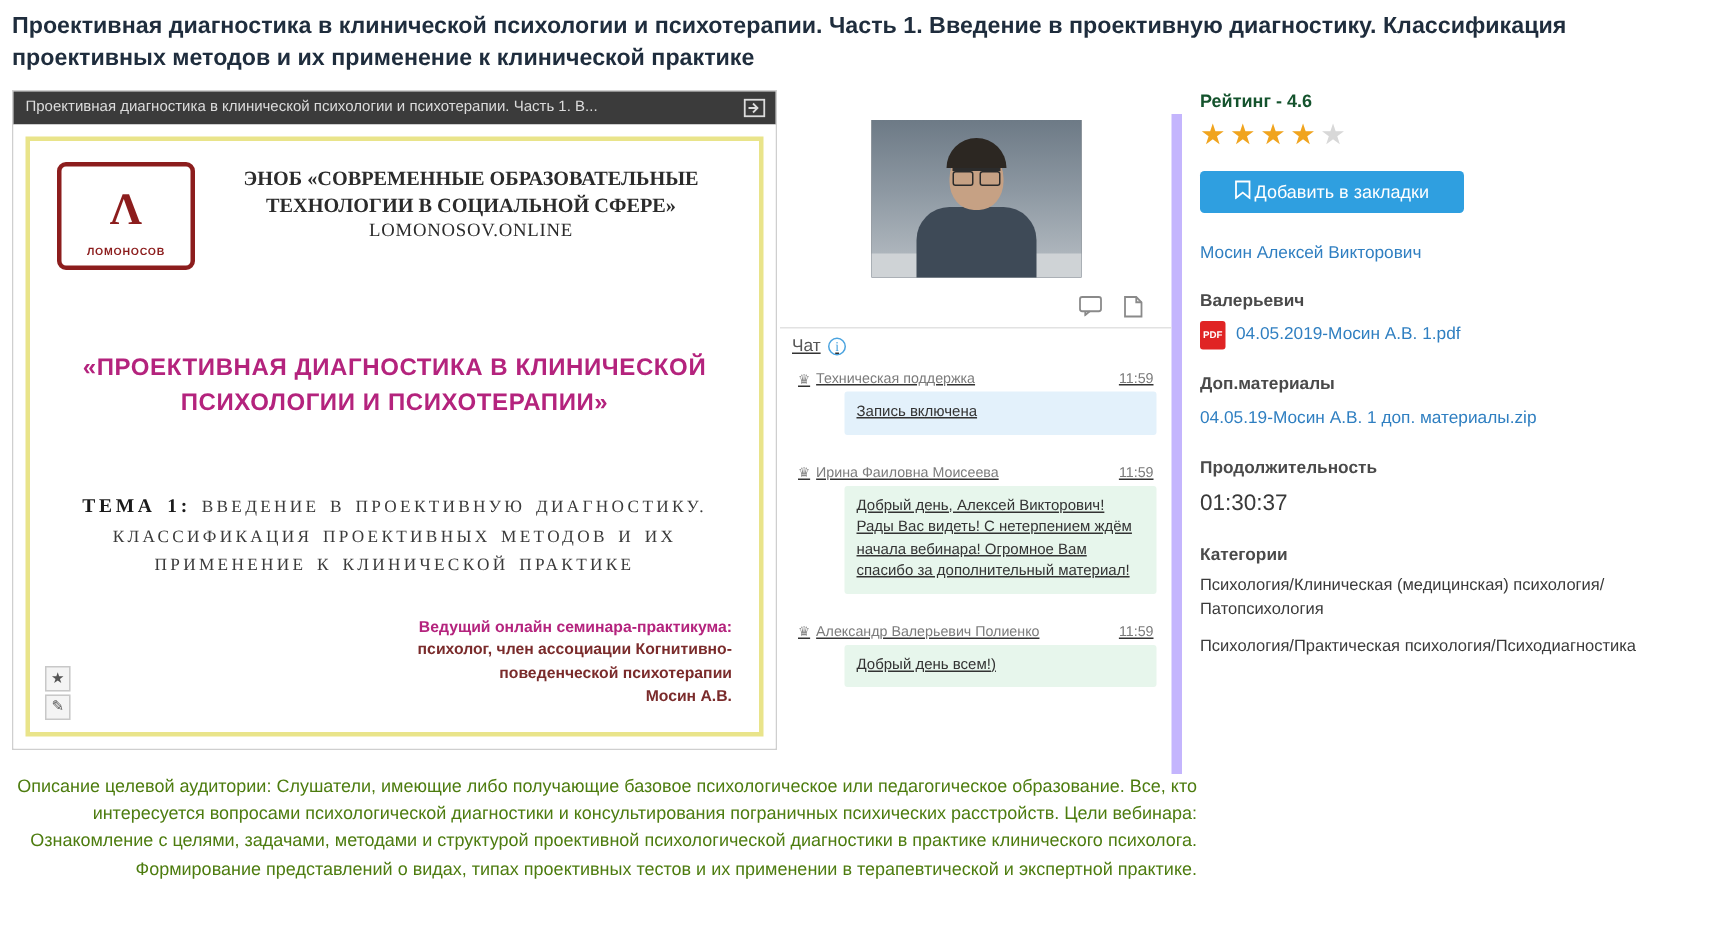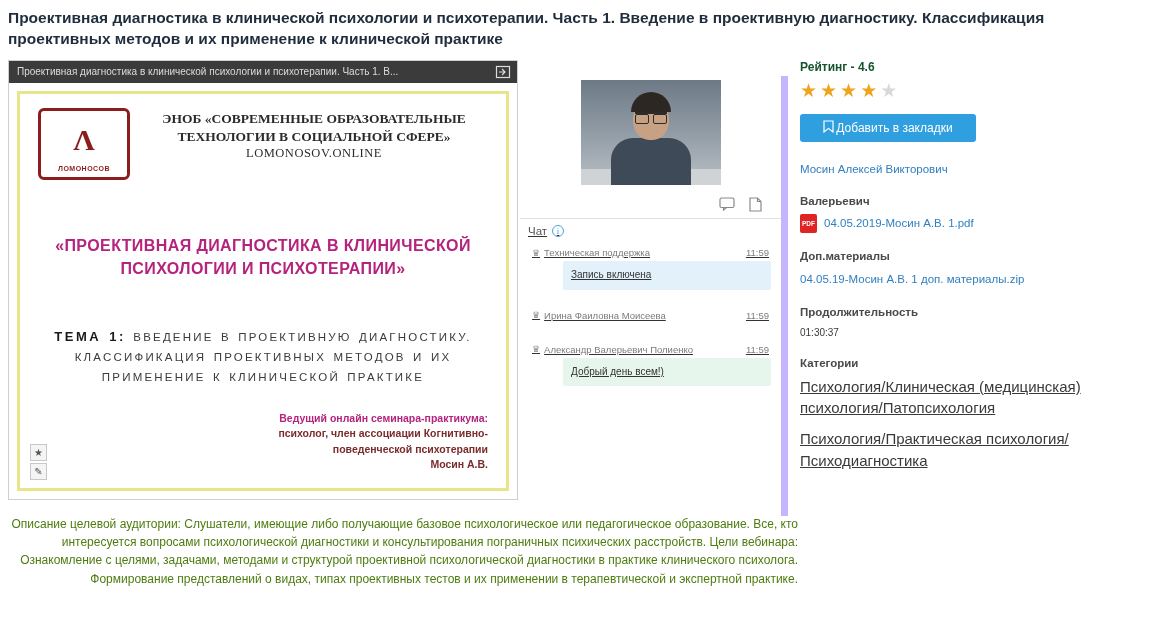--- a/index.html
+++ b/index.html
@@ -122,20 +122,21 @@
   .slide-topic {
     position: absolute;
     left: 26px; right: 26px;
     top: 232px;
     text-align: center;
     font-size: 11.5px;
     color: #3b3b3b;
     letter-spacing: 2.2px;
     line-height: 1.7;
     word-spacing: 2px;
+    font-family: Liberation Serif, serif;
   }
   .slide-topic b { color: #1a1a1a; font-size: 13px; letter-spacing: 2.5px; }
   .slide-presenter {
     position: absolute;
     right: 18px; bottom: 16px;
     width: 260px;
     text-align: right;
     font-size: 10.5px;
     line-height: 1.45;
     color: #7a2b2b;
@@ -321,33 +322,33 @@
     color: #4a4a4a;
     margin-bottom: 7px;
   }
   .sec-link {
     font-size: 11.5px;
     color: #2f7fc1;
     text-decoration: none;
     cursor: pointer;
     line-height: 1.5;
   }
-  .sec-text { font-size: 10px; color: #3a3a3a; line-height: 1.5; }
+  .sec-text { font-size: 15px; color: #3a3a3a; line-height: 1.5; }
   .file-row { display: flex; align-items: center; gap: 7px; }
   .pdf-badge {
     width: 17px; height: 19px;
     background: #e02424;
     color: #fff;
     font-size: 6.5px;
     font-weight: bold;
     text-align: center;
     line-height: 19px;
     border-radius: 2px;
   }
-  .cat-line { font-size: 15px; color: #3a3a3a; line-height: 1.45; margin-bottom: 9px; text-decoration: underline; }
+  .cat-line { font-size: 11px; color: #3a3a3a; line-height: 1.45; margin-bottom: 9px; }
 
   
   .desc {
     position: absolute;
     left: 8px; top: 515px;
     width: 790px;
     font-size: 12px;
     line-height: 1.52;
     color: #4d7c0f;
     text-align: right;
@@ -452,20 +453,21 @@
     </div>
 
     <div class="msg" style="margin-top:14px;">
       <div class="msg-meta">
         <span class="who">
           <span class="crown">♛</span>
           <span>Ирина Фаиловна Моисеева</span>
         </span>
         <span>11:59</span>
       </div>
+      <div class="bubble green">Добрый день, Алексей Викторович! Рады Вас видеть! С нетерпением ждём начала вебинара! Огромное Вам спасибо за дополнительный материал!</div>
     </div>
 
     <div class="msg" style="margin-top:14px;">
       <div class="msg-meta">
         <span class="who">
           <span class="crown">♛</span>
           <span>Александр Валерьевич Полиенко</span>
         </span>
         <span>11:59</span>
       </div>

